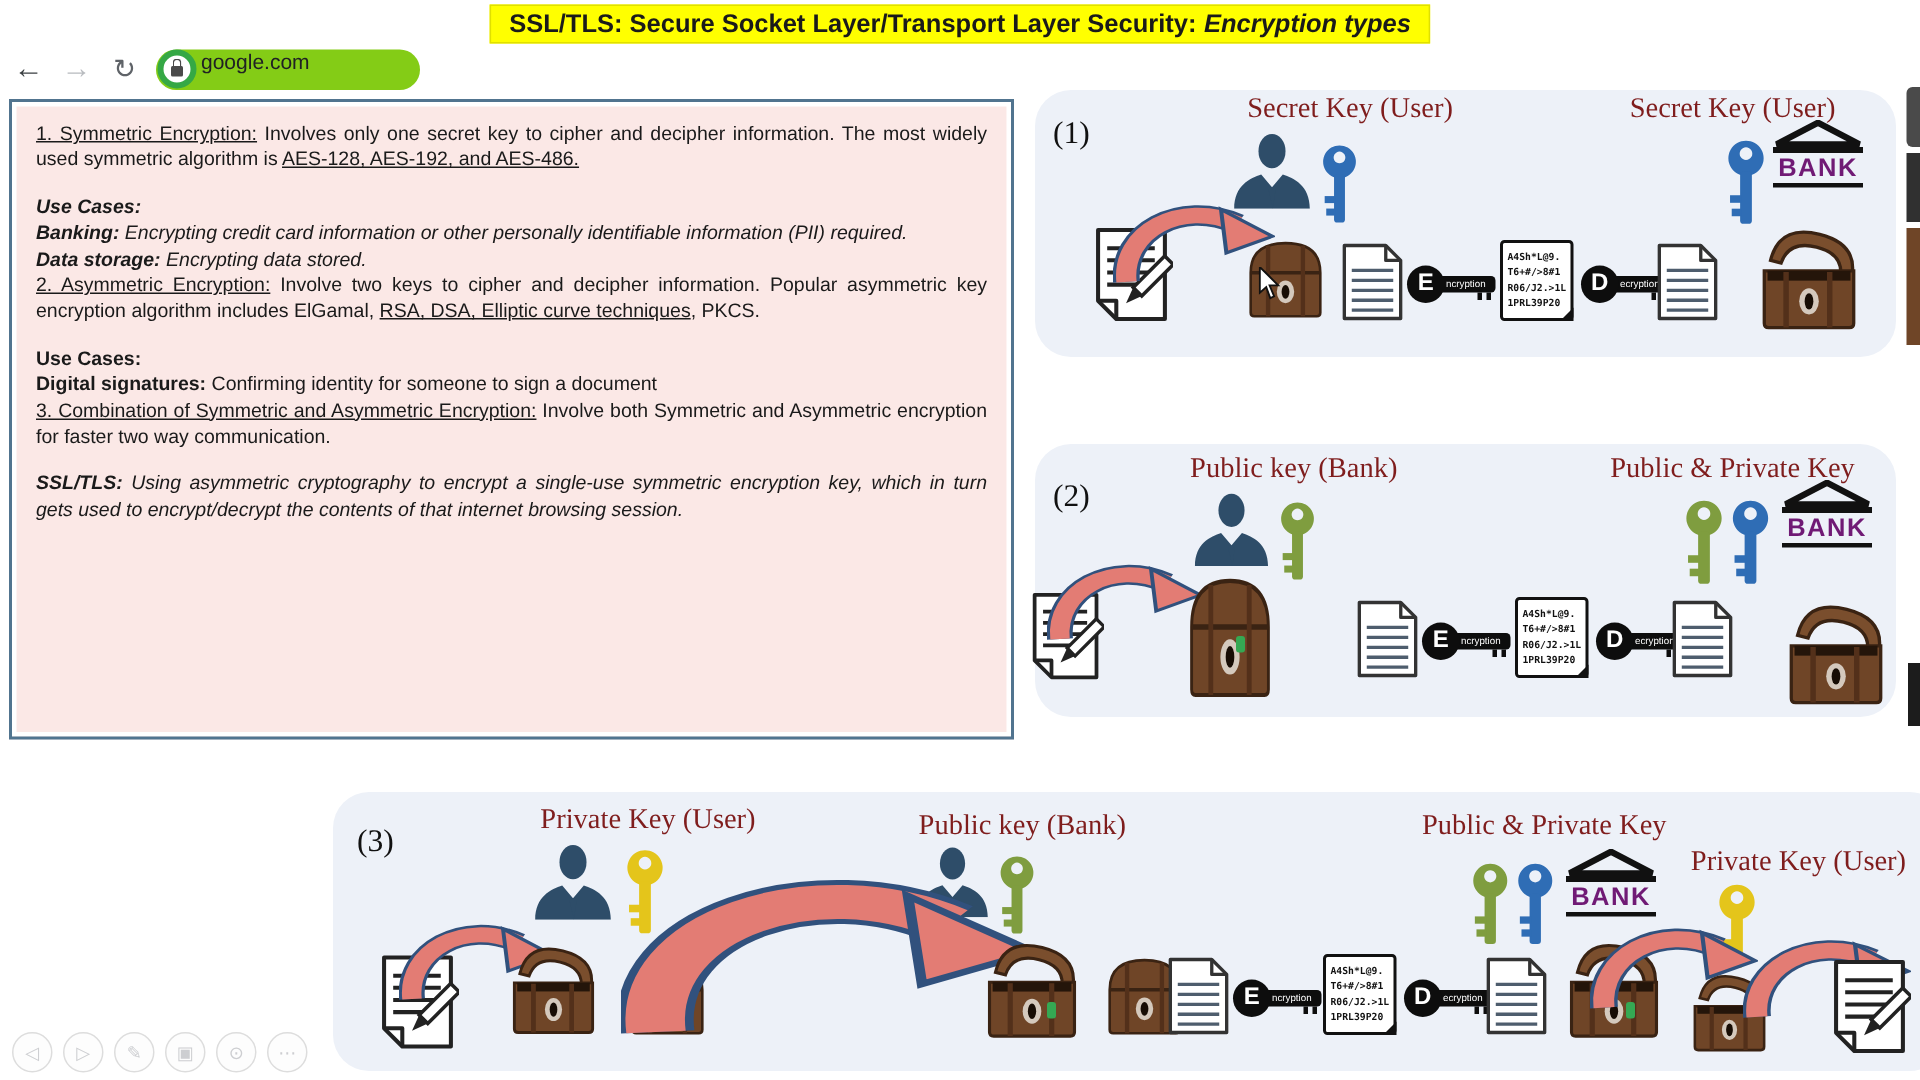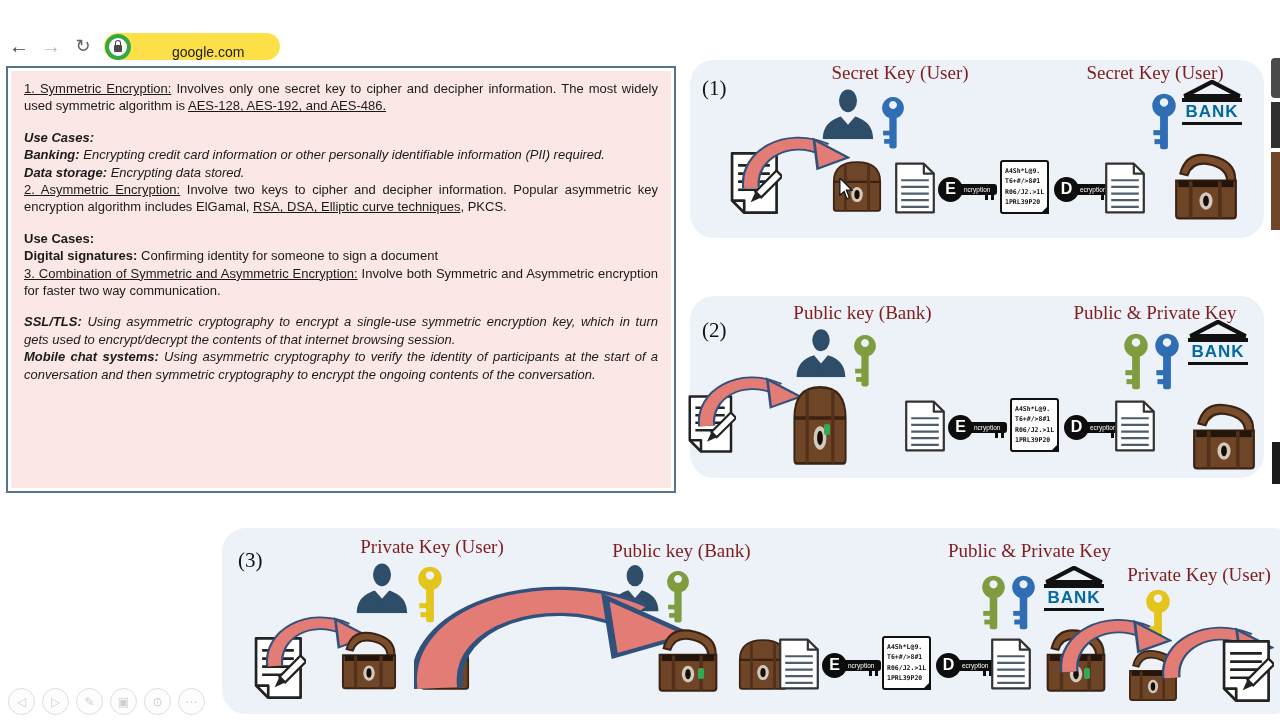--- a/index.html
+++ b/index.html
@@ -9,22 +9,22 @@
 
   
   .title-bar{position:absolute;top:3px;left:50%;transform:translateX(-50%);
     background:#ffff00;border:1px solid #e0e000;padding:2px 12px;
     font-size:17px;font-weight:bold;white-space:nowrap;}
   .title-bar i{margin-left:5px;}
 
   
   .navbtn{position:absolute;top:33px;width:26px;height:26px;display:flex;align-items:center;
     justify-content:center;font-size:20px;background:none;border:none;cursor:default;}
-  .urlpill{position:absolute;left:104px;top:33px;width:176px;height:27px;background:#fde047;
-    border-radius:14px;display:flex;align-items:flex-end;gap:38px;}
+  .urlpill{position:absolute;left:104px;top:33px;width:176px;height:27px;background:#84cc16;
+    border-radius:14px;display:flex;align-items:flex-start;}
   .lockcircle{width:26px;height:26px;border:4px solid #35a845;border-radius:50%;background:#fff;
     box-sizing:border-box;display:flex;align-items:center;justify-content:center;margin-left:1px;}
   .lockshape{width:8px;height:7px;background:#4a4a4a;border-radius:1px;position:relative;margin-top:3px;}
   .lockshape:before{content:"";position:absolute;top:-5px;left:1px;width:4px;height:5px;
     border:1.6px solid #4a4a4a;border-bottom:none;border-radius:3px 3px 0 0;}
   .urltext{font-size:14px;color:#202124;margin-left:3px;}
 
   
   .notes{position:absolute;left:6px;top:66px;width:670px;height:427px;box-sizing:border-box;
     background:#fbe8e6;border:2px solid #51748f;box-shadow:inset 0 0 0 3px #fff;
@@ -42,21 +42,21 @@
   
   .panel{position:absolute;background:#edf1f8;border-radius:24px;}
   .dnum{position:absolute;font-family:"Liberation Serif",serif;font-size:21px;color:#111;}
   .dlabel{position:absolute;font-family:"Liberation Serif",serif;font-size:19px;color:#7f1d1d;
     text-align:center;white-space:nowrap;}
 
   
   .bank{position:absolute;display:flex;flex-direction:column;align-items:center;}
   .bank-roof{width:100%;height:18px;display:block;}
   .bank-word{font-weight:bold;font-size:17px;letter-spacing:1px;border-top:4px solid #111;
-    border-bottom:3px solid #111;line-height:1.15;padding:0 3px;color:#0369a1;
+    border-bottom:3px solid #111;line-height:1.15;padding:0 3px;color:#701a75;
     font-family:"Liberation Sans",sans-serif;}
 
   
   .cryptkey{position:absolute;display:flex;align-items:center;height:26px;}
   .ck-head{width:25px;height:25px;background:#0d0d0d;color:#fff;border-radius:50%;
     display:flex;align-items:center;justify-content:center;font-weight:bold;font-size:16px;z-index:1;}
   .ck-body{height:11px;background:#0d0d0d;color:#fff;font-size:6.5px;display:flex;align-items:center;
     padding:0 7px 0 5px;margin-left:-4px;border-radius:0 3px 3px 0;position:relative;white-space:nowrap;}
   .ck-body:after{content:"";position:absolute;right:3px;bottom:-5px;width:3px;height:5px;
     background:#0d0d0d;box-shadow:-6px 0 #0d0d0d;}
@@ -131,20 +131,23 @@
       <rect x="17" y="40" width="76" height="9" fill="#24150a"></rect>
       <path d="M34,41 V92 M74,41 V92" stroke="#53301a" stroke-width="5"></path>
       <ellipse cx="55" cy="68" rx="9" ry="12" fill="#d4c9bd"></ellipse>
       <ellipse cx="55" cy="68" rx="4" ry="7.5" fill="#170d05"></ellipse>
     </symbol>
   </defs>
 </svg>
 
 <div class="screen">
 
+  <div class="title-bar">
+    <span>SSL/TLS: Secure Socket Layer/Transport Layer Security:</span><i>Encryption types</i>
+  </div>
 
   <button class="navbtn" style="left:6px;color:#3c4043">
       <span>←</span>
     </button>
   <button class="navbtn" style="left:38px;color:#b9bcc0">
       <span>→</span>
     </button>
   <button class="navbtn" style="left:70px;color:#5f6368;font-size:18px">
       <span>↻</span>
     </button>
@@ -171,21 +174,20 @@
       <div class="useblock">
         <div class="uselabel">Use Cases:</div>
         <div class="item"><b>Digital signatures:</b><span> Confirming identity for someone to sign a document</span></div>
       </div>
     </div>
 
     <div class="sec s-italic">
       <p class="para"><span class="hd">3. Combination of Symmetric and Asymmetric Encryption:</span><span> Involve both Symmetric and Asymmetric encryption for faster two way communication.</span></p>
       <div class="useblock">
         <div class="item"><b>SSL/TLS:</b><span> Using asymmetric cryptography to encrypt a single-use symmetric encryption key, which in turn gets used to encrypt/decrypt the contents of that internet browsing session.</span></div>
-        <div class="item"><b>Mobile chat systems:</b><span> Using asymmetric cryptography to verify the identity of participants at the start of a conversation and then symmetric cryptography to encrypt the ongoing contents of the conversation.</span></div>
       </div>
     </div>
   </div>
 
   <div class="panel" style="left:690px;top:60px;width:574px;height:178px;">
     <div class="dnum" style="left:12px;top:16px;">(1)</div>
     <div class="dlabel" style="left:100px;top:2px;width:220px;">Secret Key (User)</div>
     <div class="dlabel" style="left:356px;top:2px;width:218px;">Secret Key (User)</div>
 
     <svg class="abs" style="left:128px;top:26px;width:60px;height:56px;" viewBox="0 0 100 84">

